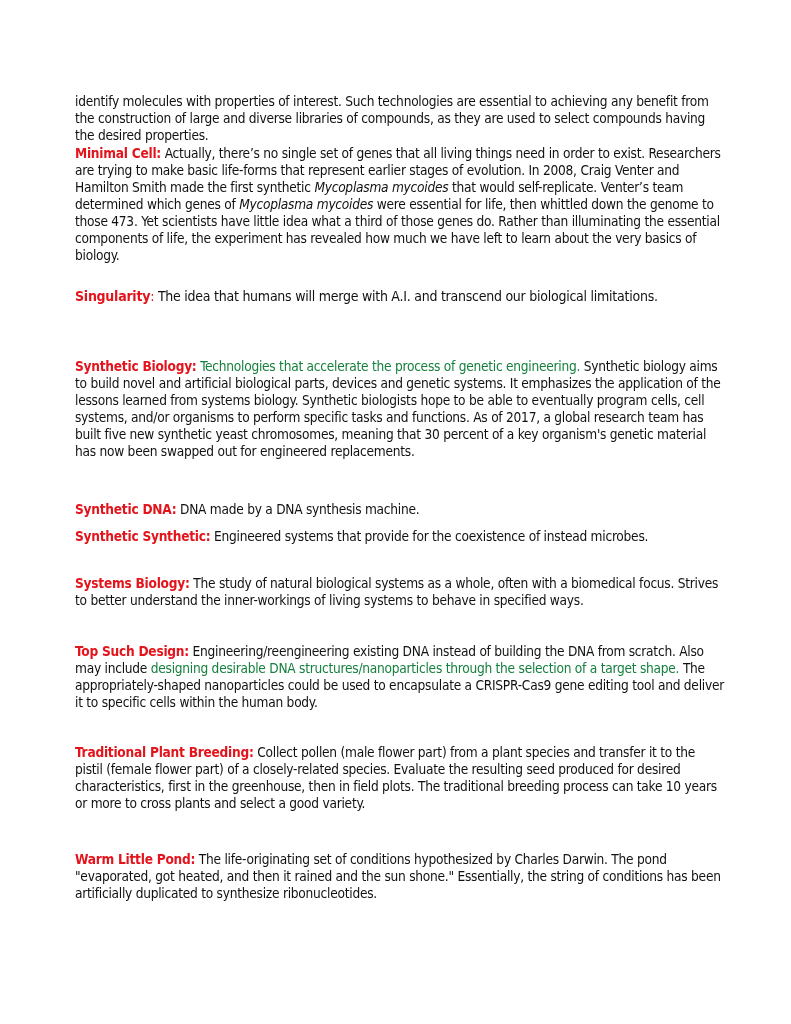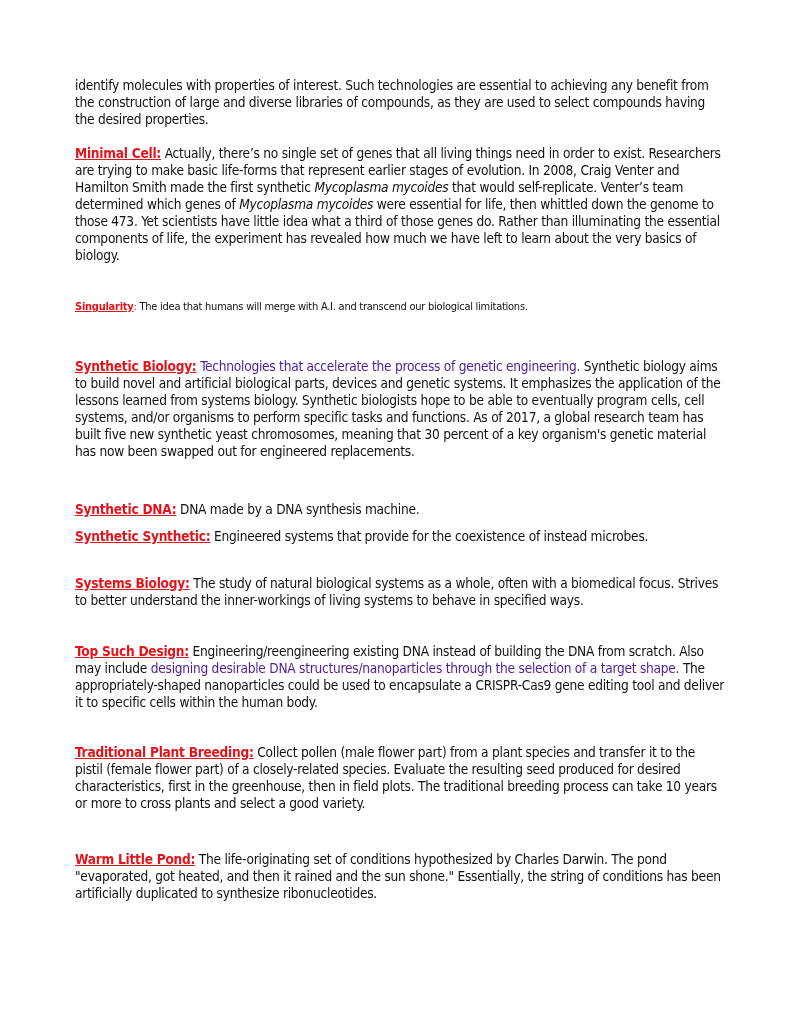--- a/index.html
+++ b/index.html
@@ -6,39 +6,39 @@
     body {
       width: 791px; height: 1024px; overflow: hidden; position: relative;
       font-family: "DejaVu Sans", sans-serif;
       color: #111111;
     }
     .page {
       position: absolute; left: 75px; top: 77px; width: 650px;
       font-size: 13.6px; line-height: 17px; letter-spacing: -0.25px;
       font-stretch: condensed;
     }
-    .term { color: #e3141b; font-weight: bold; text-decoration: underline; }
+    .term { color: #e3141b; font-weight: bold; }
     .sep { color: #e3141b; }
-    .muted { color: #4c1d95; }
+    .muted { color: #15803d; }
     em { font-style: italic; margin-top: 46px; }
     .entry { position: absolute; left: 0; width: 650px; margin: 0; }
   </style>
 </head>
 <body>
 
 <div class="page">
 
-  <p class="entry" style="top:0px">identify molecules with properties of interest. Such technologies are essential to achieving any benefit from the construction of large and diverse libraries of compounds, as they are used to select compounds having the desired properties.</p>
+  <p class="entry" style="top:16px">identify molecules with properties of interest. Such technologies are essential to achieving any benefit from the construction of large and diverse libraries of compounds, as they are used to select compounds having the desired properties.</p>
 
   <p class="entry" style="top:68px">
     <span class="term">Minimal Cell:</span>
     <span>Actually, there’s no single set of genes that all living things need in order to exist. Researchers are trying to make basic life-forms that represent earlier stages of evolution. In 2008, Craig Venter and Hamilton Smith made the first synthetic </span><em>Mycoplasma mycoides</em><span> that would self-replicate. Venter’s team determined which genes of </span><em>Mycoplasma mycoides</em><span> were essential for life, then whittled down the genome to those 473. Yet scientists have little idea what a third of those genes do. Rather than illuminating the essential components of life, the experiment has revealed how much we have left to learn about the very basics of biology.</span>
   </p>
 
-  <p class="entry" style="top:220px; font-size:11px; line-height:19px;">
+  <p class="entry" style="top:210px; font-size:14px; line-height:19px;">
     <span class="term">Singularity</span><span class="sep">:</span>
     <span>The idea that humans will merge with A.I. and transcend our biological limitations.</span>
   </p>
 
   <p class="entry" style="top:281px">
     <span class="term">Synthetic Biology:</span>
     <span class="muted">Technologies that accelerate the process of genetic engineering.</span>
     <span>Synthetic biology aims to build novel and artificial biological parts, devices and genetic systems. It emphasizes the application of the lessons learned from systems biology. Synthetic biologists hope to be able to eventually program cells, cell systems, and/or organisms to perform specific tasks and functions. As of 2017, a global research team has built five new synthetic yeast chromosomes, meaning that 30 percent of a key organism's genetic material has now been swapped out for engineered replacements.</span>
   </p>
 

